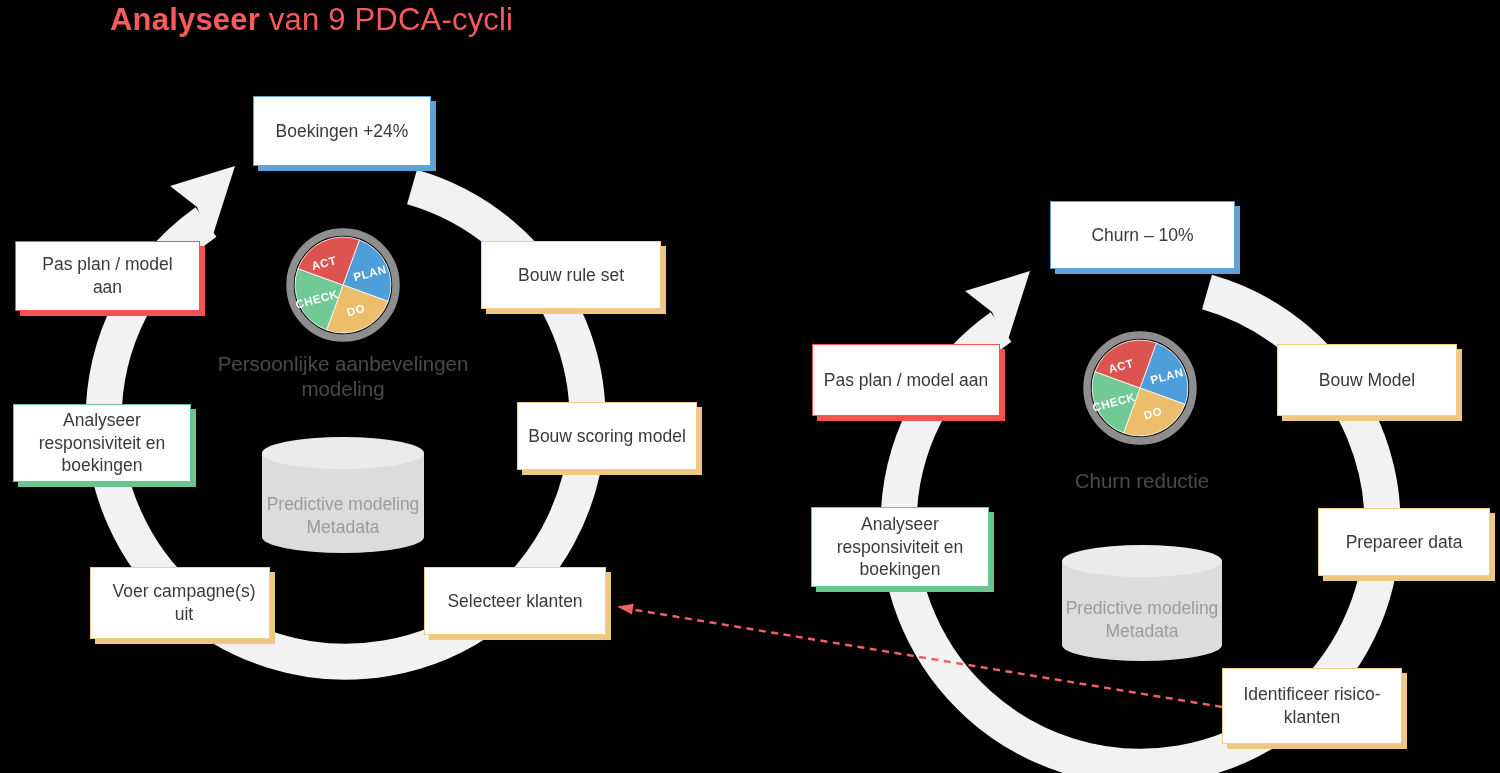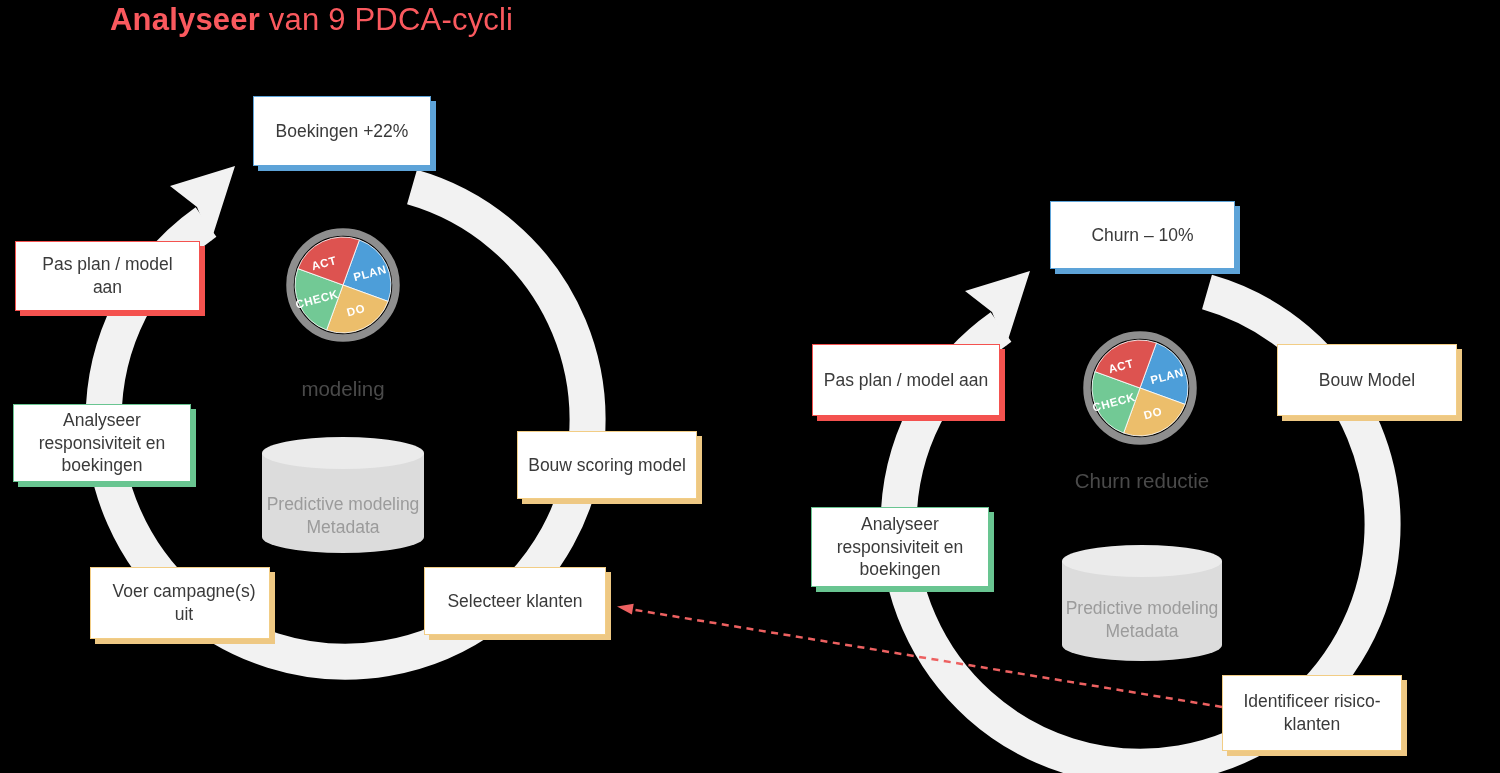--- a/index.html
+++ b/index.html
@@ -87,59 +87,65 @@
       <line x1="1222" y1="707" x2="632" y2="609.4" stroke="#ed6161" stroke-width="2.5" stroke-dasharray="7 5.5"></line>
       <polygon points="617,606.5 633.7,603.7 631.9,614.5" fill="#ed6161"></polygon>
     </g>
   </svg>
 
   <div class="title">
     <b>Analyseer</b><span> van 9 PDCA-cycli</span>
   </div>
 
   <div class="node blue" style="left:253px;top:96px;width:178px;height:70px;">
-    <span>Boekingen +22%</span>
+    <span>Boekingen +24%</span>
   </div>
 
+  <div class="node yellow" style="left:481px;top:241px;width:180px;height:68px;">
+    <span>Bouw rule set</span>
+  </div>
 
-  <div class="node yellow" style="left:517px;top:431px;width:180px;height:68px;text-align:center;">
+  <div class="node yellow" style="left:517px;top:402px;width:180px;height:68px;text-align:center;">
     <span>Bouw scoring model</span>
   </div>
 
   <div class="node yellow" style="left:424px;top:567px;width:182px;height:68px;">
     <span>Selecteer klanten</span>
   </div>
 
   <div class="node yellow" style="left:90px;top:567px;width:180px;height:72px;">
     <span style="max-width:150px;margin-left:8px;">Voer campagne(s) uit</span>
   </div>
 
   <div class="node green" style="left:2px;top:404px;width:178px;height:78px;">
     <span style="max-width:130px;">Analyseer responsiviteit en boekingen</span>
   </div>
 
   <div class="node red" style="left:15px;top:241px;width:185px;height:70px;">
     <span>Pas plan / model aan</span>
   </div>
 
   <div class="center-label" style="left:193px;top:351px;width:300px;">
-    <br>
+    <span>Persoonlijke aanbevelingen</span><br>
     <span>modeling</span>
   </div>
 
   <div class="node blue" style="left:1050px;top:201px;width:185px;height:68px;">
     <span>Churn – 10%</span>
   </div>
 
   <div class="node yellow" style="left:1277px;top:344px;width:180px;height:72px;text-align:center;">
     <span>Bouw Model</span>
   </div>
 
+  <div class="node yellow" style="left:1318px;top:508px;width:172px;height:68px;">
+    <span>Prepareer data</span>
+  </div>
 
-  <div class="node yellow" style="left:1222px;top:668px;width:180px;height:76px;margin-top:7px;">
+  <div class="node yellow" style="left:1222px;top:668px;width:180px;height:76px;">
     <span style="max-width:155px;">Identificeer risico-klanten</span>
   </div>
 
   <div class="node green" style="left:800px;top:507px;width:178px;height:80px;">
     <span style="max-width:130px;">Analyseer responsiviteit en boekingen</span>
   </div>
 
   <div class="node red" style="left:812px;top:344px;width:188px;height:72px;">
     <span>Pas plan / model aan</span>
   </div>

